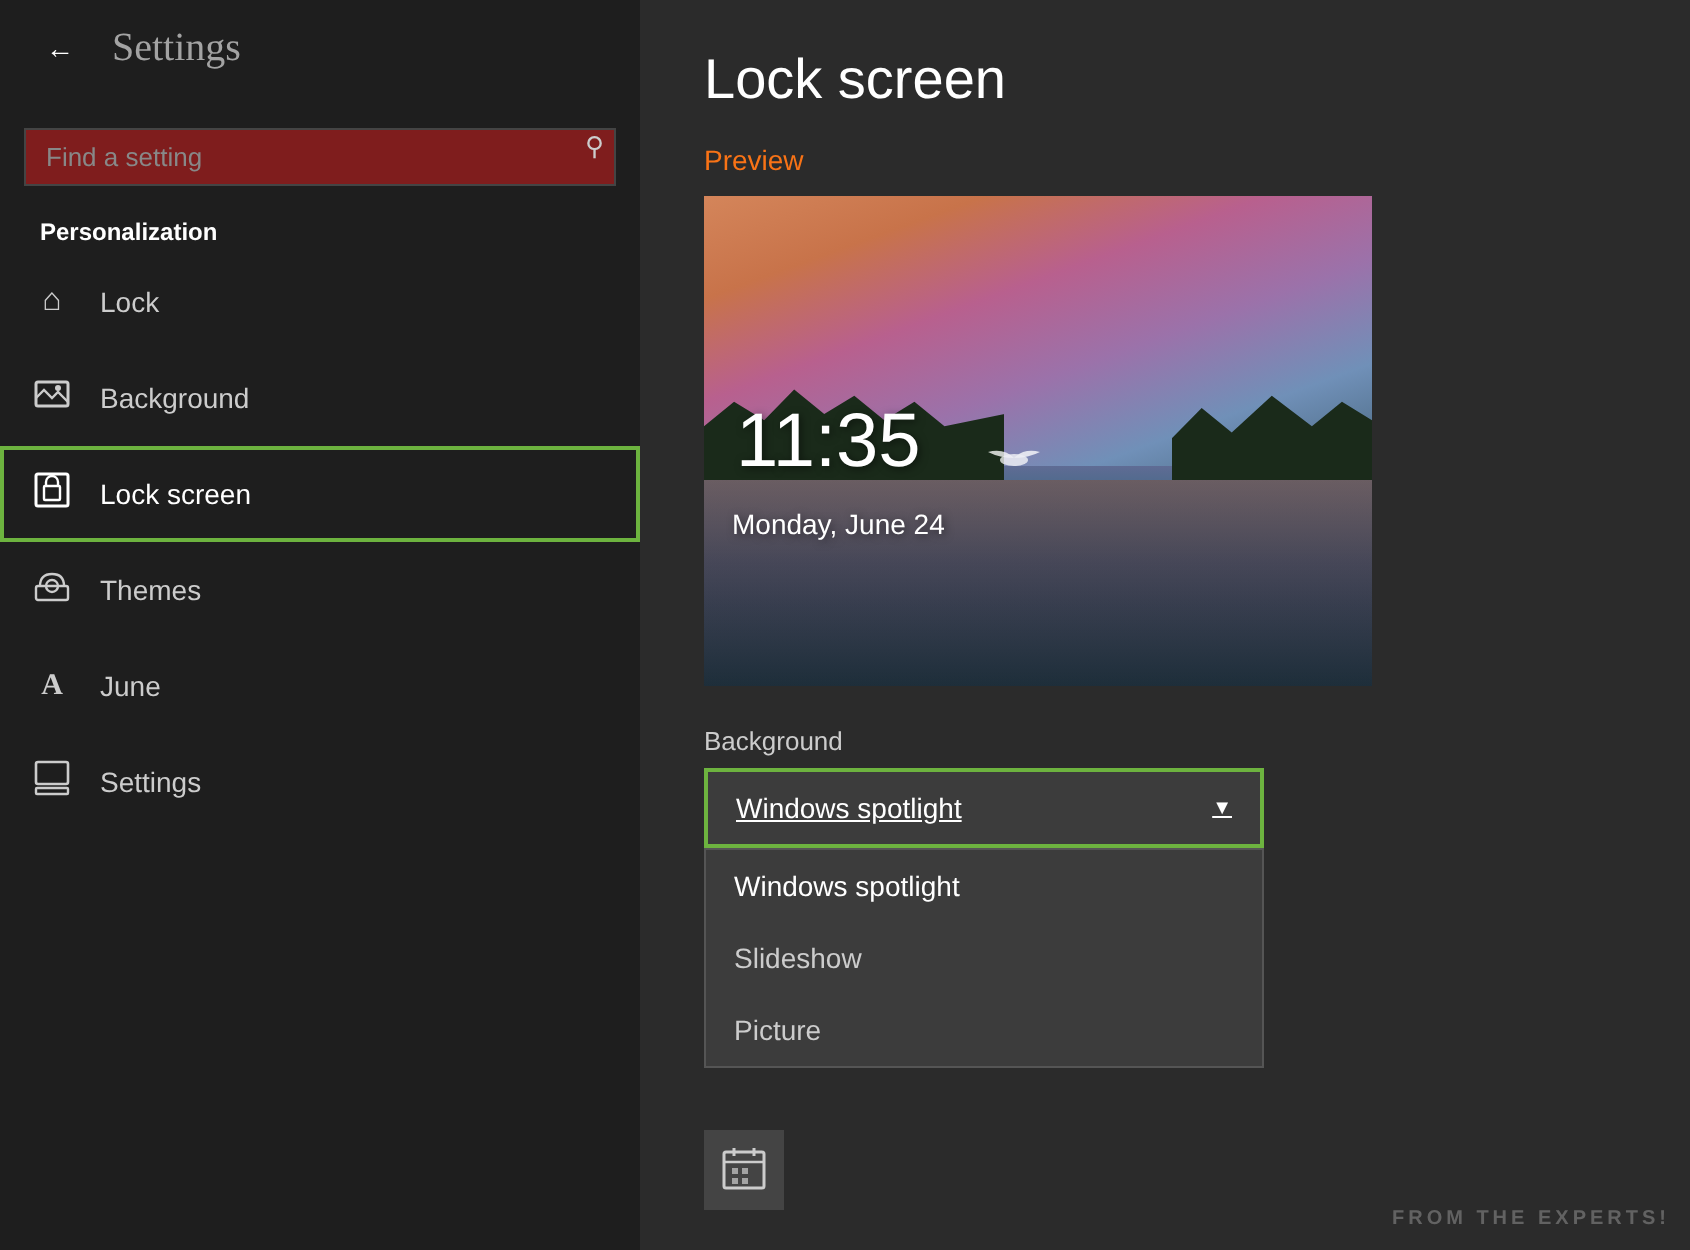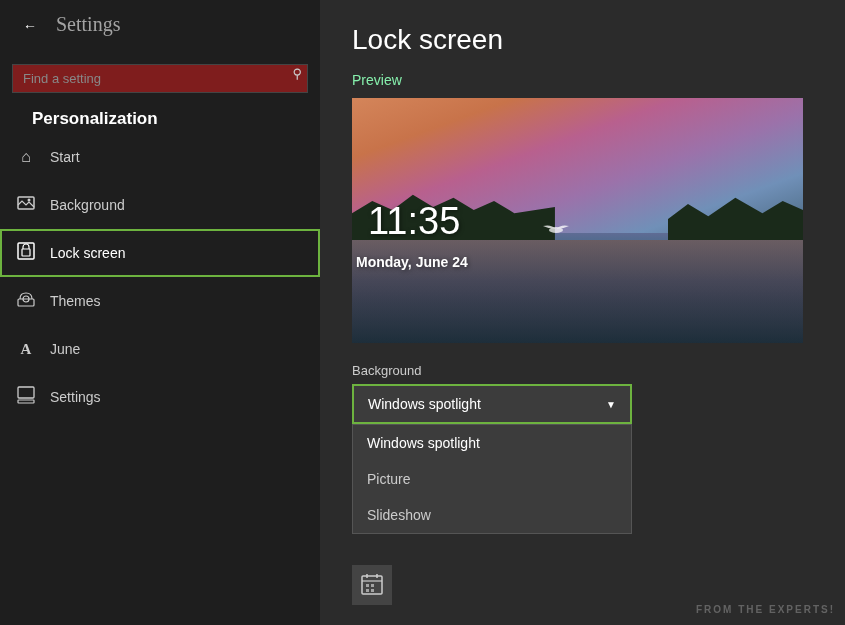--- a/index.html
+++ b/index.html
@@ -74,24 +74,24 @@
       position: absolute;
       right: 6px;
       top: 50%;
       transform: translateY(-50%);
       color: #ccc;
       font-size: 13px;
       cursor: pointer;
     }
 
     .personalization-label {
-      font-size: 17px;
+      font-size: 12px;
       font-weight: 600;
       color: #fff;
-      padding: 8px 16px 4px 32px;
+      padding: 8px 16px 4px 20px;
     }
 
     .nav-items {
       display: flex;
       flex-direction: column;
       flex: 1;
     }
 
     .nav-item {
       display: flex;
@@ -130,26 +130,26 @@
 
     .page-title {
       font-size: 28px;
       font-weight: 300;
       color: #fff;
       margin-bottom: 16px;
     }
 
     .preview-label {
       font-size: 14px;
-      color: #86efac;
+      color: #f97316;
       margin-bottom: 10px;
     }
 
     .preview-image {
-      width: 451px;
+      width: 334px;
       height: 245px;
       position: relative;
       overflow: hidden;
       background: linear-gradient(
         180deg,
         #c97a3e 0%,
         #d4895a 15%,
         #b5648e 30%,
         #8b6faa 45%,
         #4a6a8a 60%,
@@ -239,37 +239,38 @@
       font-size: 38px;
       font-weight: 200;
       color: #fff;
       text-shadow: 1px 1px 4px rgba(0,0,0,0.5);
       line-height: 1;
     }
 
     .preview-date {
       position: absolute;
       bottom: 30%;
-      left: 4px;
-      font-size: 14px;
-      font-weight: 700;
+      left: 14px;
+      font-size: 14px;
+      font-weight: 400;
       color: #fff;
       text-shadow: 1px 1px 4px rgba(0,0,0,0.5);
     }
 
     .bg-section-label {
       font-size: 13px;
       color: #ccc;
       margin-bottom: 6px;
     }
 
     
     .dropdown-container {
       width: 280px;
       position: relative;
+      text-decoration: underline;
     }
 
     .dropdown-selected {
       background: #3c3c3c;
       border: 2px solid #6db33f;
       color: #fff;
       padding: 10px 14px;
       font-size: 14px;
       cursor: pointer;
       display: flex;
@@ -342,21 +343,21 @@
     <input type="text" placeholder="Find a setting" style="">
     <span class="search-icon-btn">⚲</span>
   </div>
 
   <div class="personalization-label">Personalization</div>
 
   <nav class="nav-items">
 
     <div class="nav-item nav-home">
       <span class="nav-icon">⌂</span>
-      <span>Start</span>
+      <span>Lock</span>
     </div>
 
     <div class="nav-item">
       <span class="nav-icon">
         <svg width="18" height="18" viewBox="0 0 18 18" fill="none">
           <rect x="1" y="3" width="16" height="12" rx="1" stroke="#ccc" stroke-width="1.5" fill="none"></rect>
           <path d="M1 11 L5 7 L9 11 L12 8 L17 13" stroke="#ccc" stroke-width="1.2" fill="none"></path>
           <circle cx="12" cy="6" r="1.5" fill="#ccc"></circle>
         </svg>
       </span>
@@ -429,22 +430,22 @@
 
   <div class="bg-section-label">Background</div>
 
   <div class="dropdown-container">
     <div class="dropdown-selected">
       <span>Windows spotlight</span>
       <span style="font-size:10px;">▼</span>
     </div>
     <div class="dropdown-list">
       <div class="dropdown-item selected">Windows spotlight</div>
+      <div class="dropdown-item">Slideshow</div>
       <div class="dropdown-item">Picture</div>
-      <div class="dropdown-item">Slideshow</div>
     </div>
   </div>
 
   <button class="calendar-btn">
     <span>
       <svg width="22" height="22" viewBox="0 0 22 22" fill="none">
         <rect x="1" y="3" width="20" height="18" rx="1" stroke="#ccc" stroke-width="1.5" fill="none"></rect>
         <path d="M1 8 H21" stroke="#ccc" stroke-width="1.2"></path>
         <path d="M6 1 V5" stroke="#ccc" stroke-width="1.5"></path>
         <path d="M16 1 V5" stroke="#ccc" stroke-width="1.5"></path>

